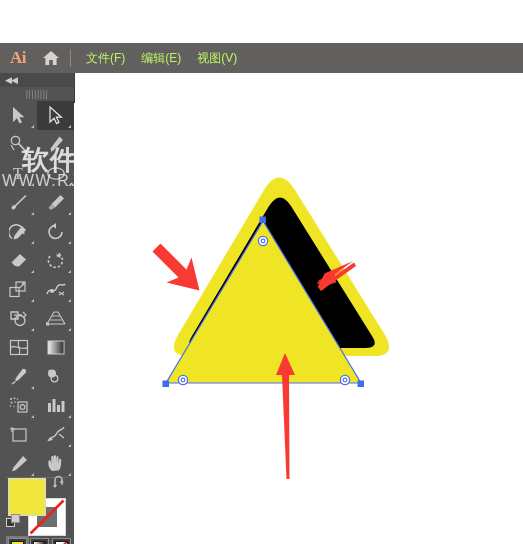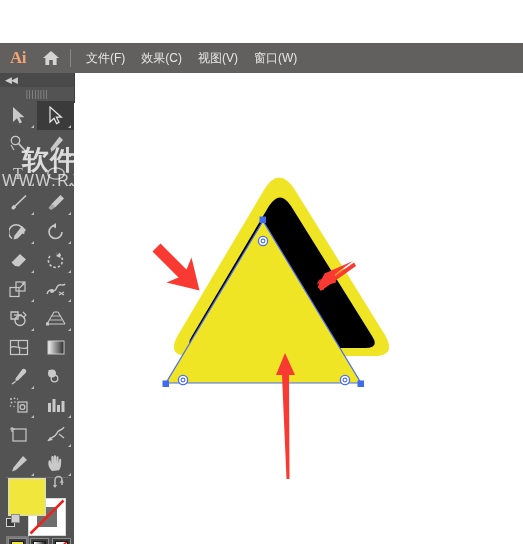--- a/index.html
+++ b/index.html
@@ -48,21 +48,21 @@
     width: 1px; height: 18px;
     background: #8a8886;
     margin: 0 7px 0 4px;
   }
   .menu-items {
     display: flex;
     align-items: center;
     gap: 0px;
   }
   .menu-item {
-    color: #e5e5e5;
+    color: #bef264;
     font-size: 12px;
     padding: 3px 8px;
     white-space: nowrap;
     cursor: default;
   }
 
   
   .tabbar {
     position: absolute;
     left: 74px; top: 30px;
@@ -285,23 +285,22 @@
   <div class="menubar">
     <div class="ai-logo">Ai</div>
     <div class="home-icon">
       <svg width="20" height="20" viewBox="0 0 20 20">
         <path d="M10 3 L18 10 L15.6 10 L15.6 17 L11.8 17 L11.8 12 L8.2 12 L8.2 17 L4.4 17 L4.4 10 L2 10 Z" fill="#d6d4d2"></path>
       </svg>
     </div>
     <div class="menu-sep"></div>
     <div class="menu-items">
       <div class="menu-item">文件(F)</div>
-      <div class="menu-item">效果(C)</div>
+      <div class="menu-item">编辑(E)</div>
       <div class="menu-item">视图(V)</div>
-      <div class="menu-item">窗口(W)</div>
     </div>
   </div>
 
 
   <div class="toolbar">
 
     <div class="tb-header">
       <div class="tb-collapse">◀◀</div>
     </div>
     <div class="tb-grip">||||||||</div>

